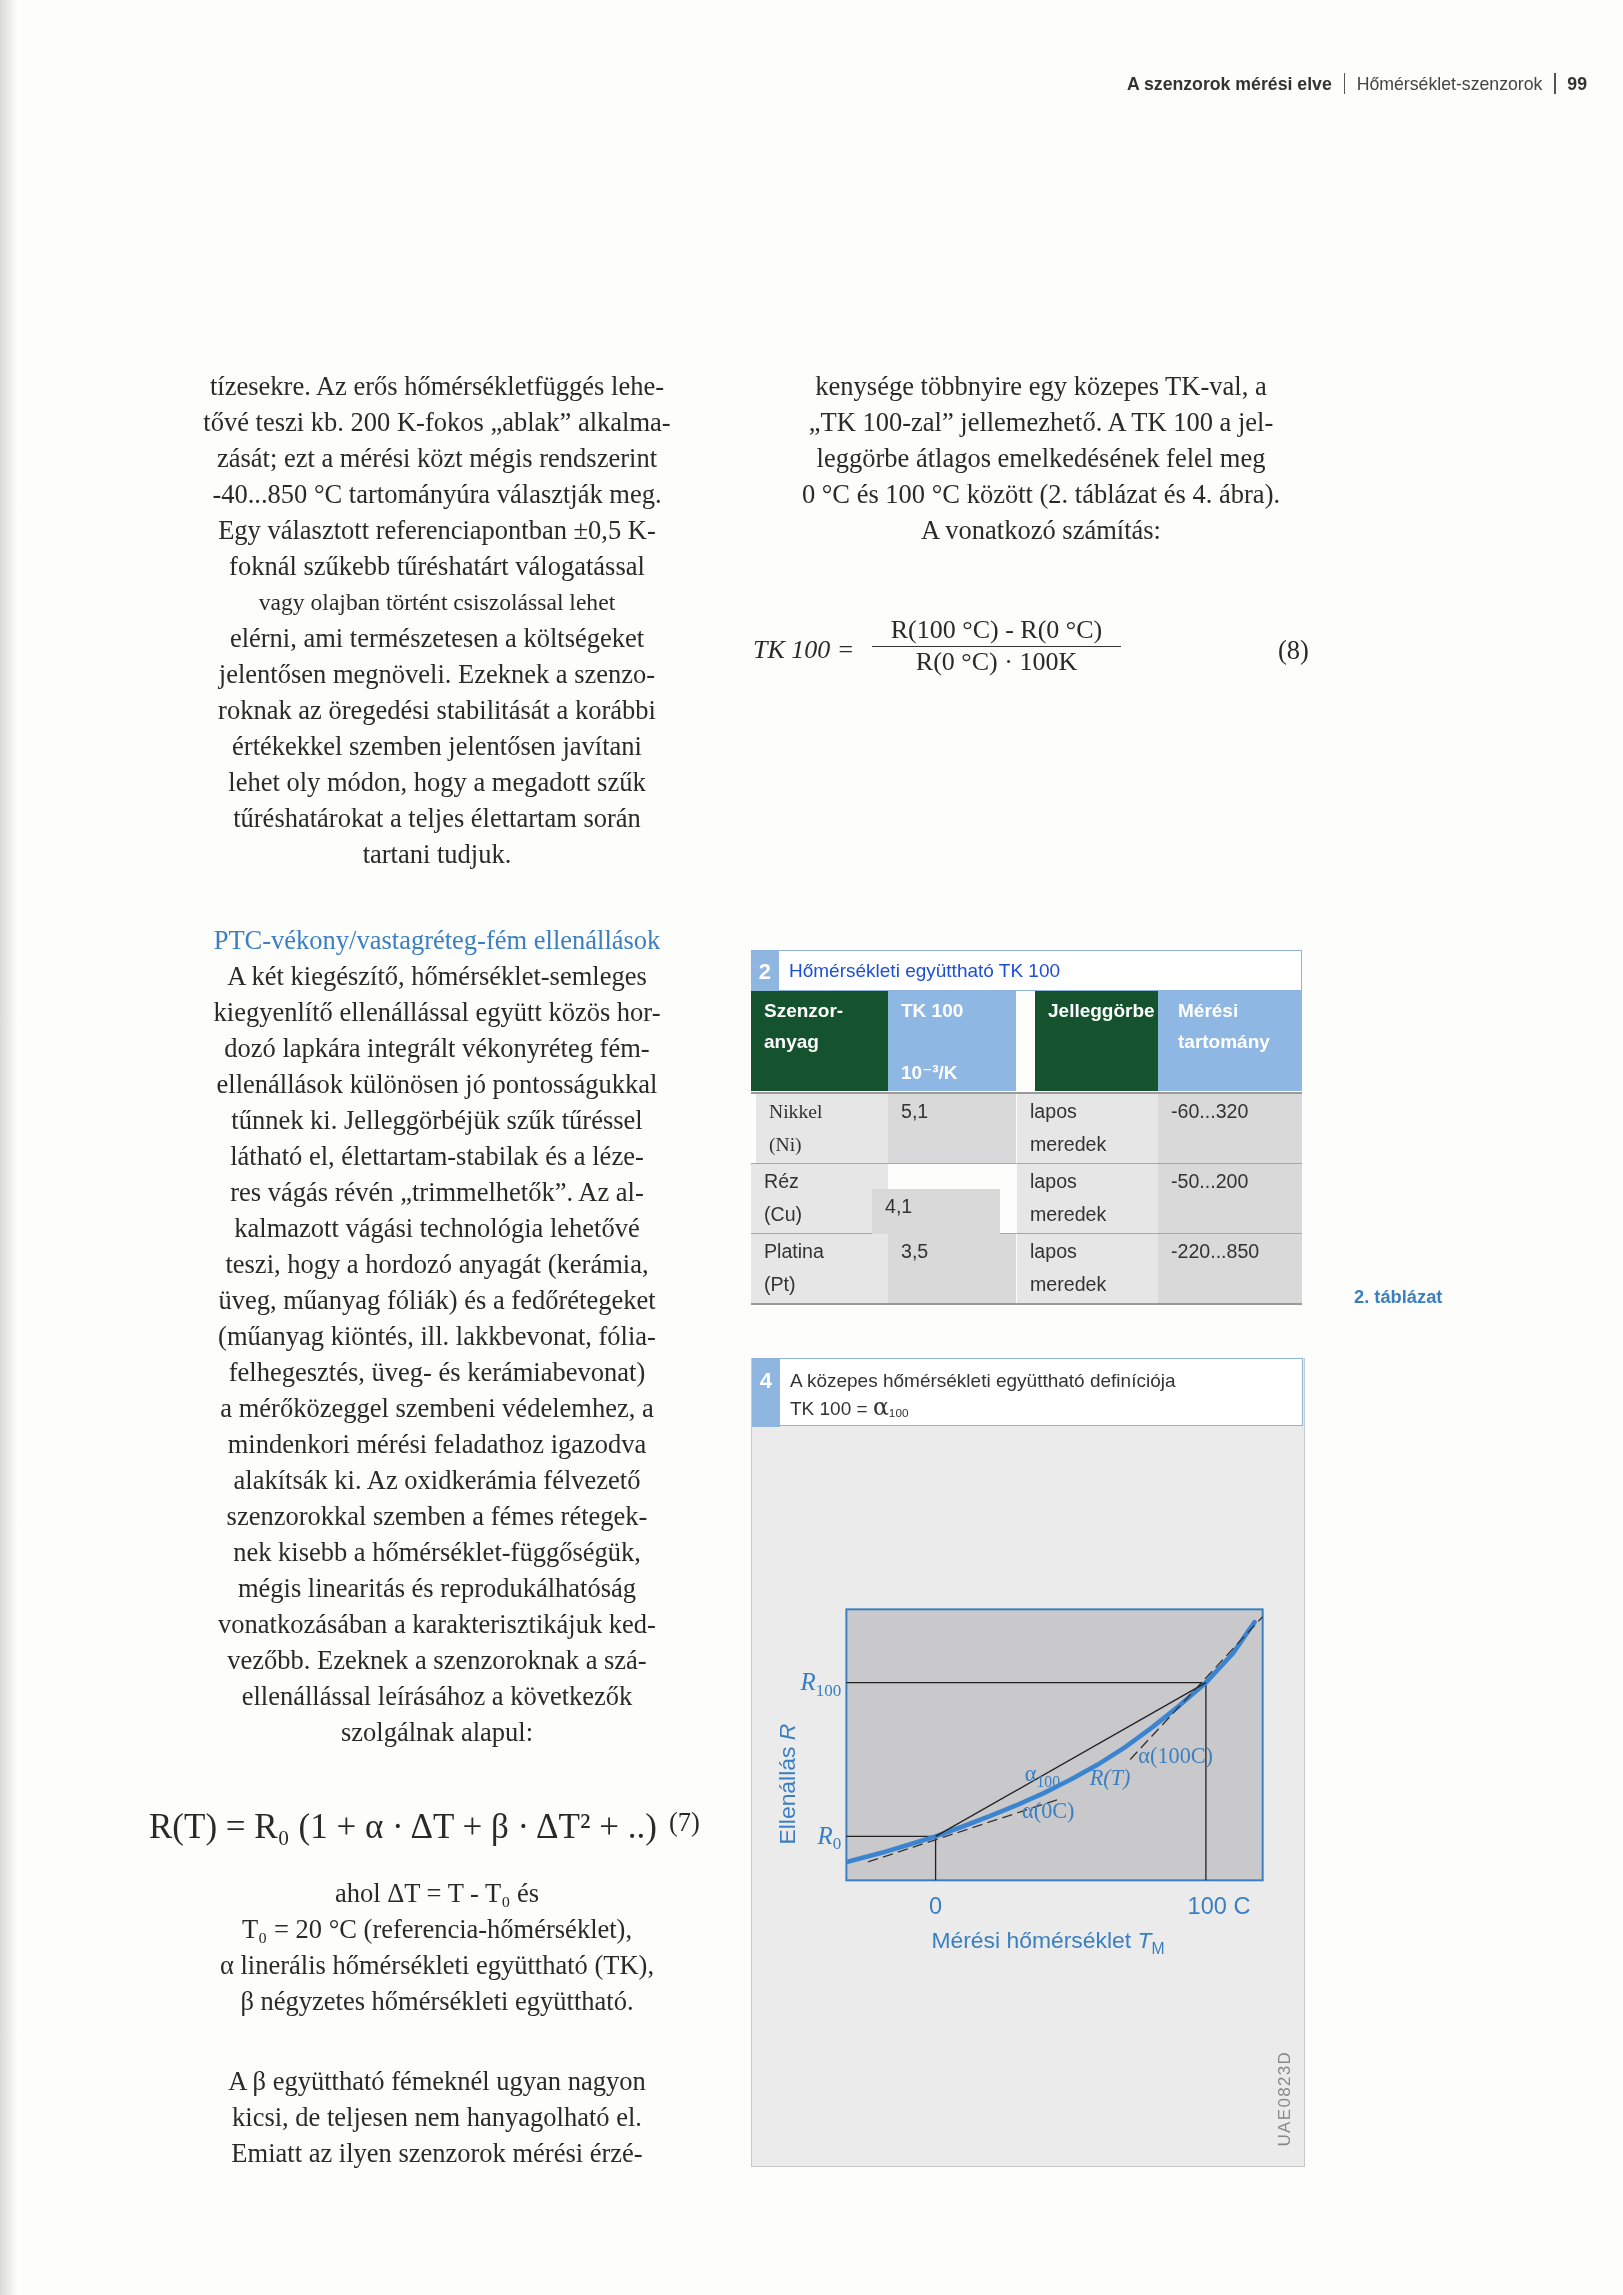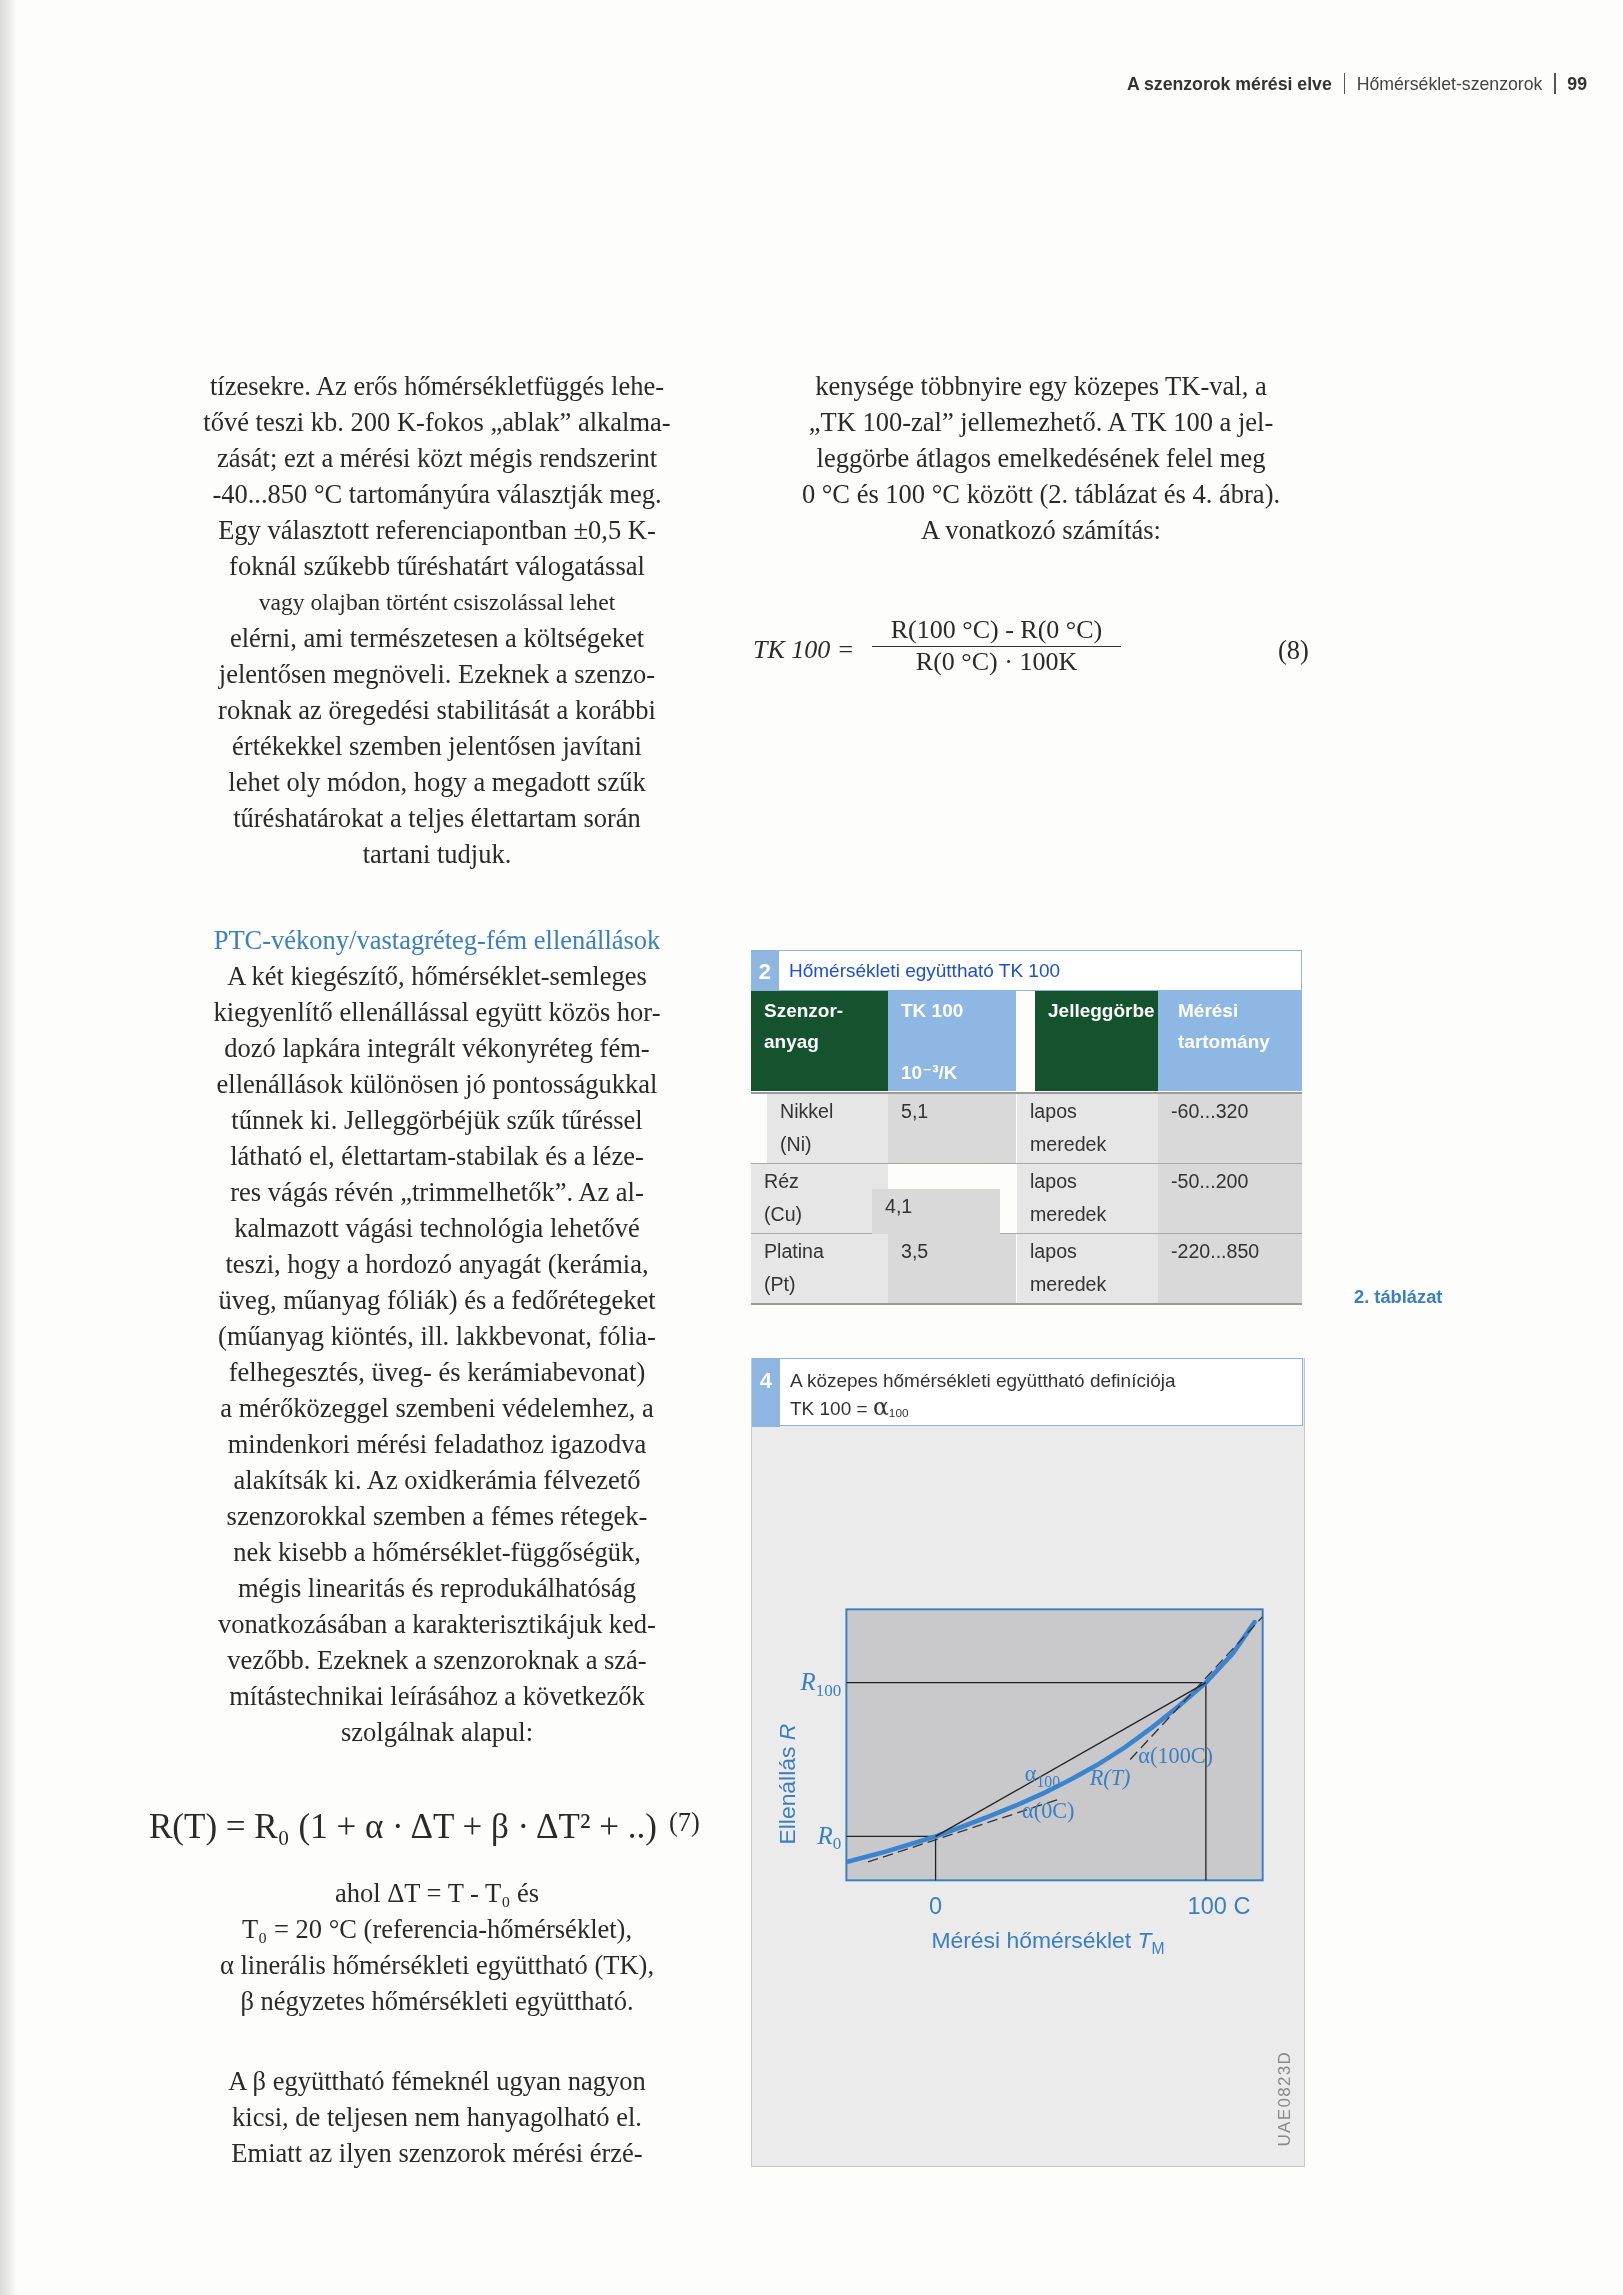--- a/index.html
+++ b/index.html
@@ -138,21 +138,21 @@
   <span class="ln">(műanyag kiöntés, ill. lakkbevonat, fólia-</span>
   <span class="ln">felhegesztés, üveg- és kerámiabevonat)</span>
   <span class="ln">a mérőközeggel szembeni védelemhez, a</span>
   <span class="ln">mindenkori mérési feladathoz igazodva</span>
   <span class="ln">alakítsák ki. Az oxidkerámia félvezető</span>
   <span class="ln">szenzorokkal szemben a fémes rétegek-</span>
   <span class="ln">nek kisebb a hőmérséklet-függőségük,</span>
   <span class="ln">mégis linearitás és reprodukálhatóság</span>
   <span class="ln">vonatkozásában a karakterisztikájuk ked-</span>
   <span class="ln">vezőbb. Ezeknek a szenzoroknak a szá-</span>
-  <span class="ln">mítástechnikai leírásához a következők</span>
+  <span class="ln">ellenállással leírásához a következők</span>
   <span class="ln">szolgálnak alapul:</span>
 </div>
 
 <div class="formula-row" style="left:149px; top:1807px;">R(T) = R₀ (1 + α · ΔT + β · ΔT² + ..)</div>
 <div class="eqno" style="left:669px; top:1807px;">(7)</div>
 
 <div class="col col-left" style="top:1875px;">
   <span class="ln">ahol ΔT = T - T₀ és</span>
   <span class="ln">T₀ = 20 °C (referencia-hőmérséklet),</span>
   <span class="ln">α linerális hőmérsékleti együttható (TK),</span>
@@ -199,21 +199,21 @@
     <div class="th dark" style="left:266px; width:141px;margin-left:18px;">
       <div>Jelleggörbe</div>
     </div>
     <div class="th light" style="left:407px; width:144px;padding-left:20px;">
       <div>Mérési</div>
       <div>tartomány</div>
     </div>
   </div>
   <div class="tbl-body">
     <div class="tr" style="top:0;">
-      <div class="td g1" style="left:16px; width:137px;"><span>Nikkel</span><span class="l2">(Ni)</span></div>
+      <div class="td g1" style="left:5px; width:137px;font-family:Liberation Serif, serif;"><span>Nikkel</span><span class="l2">(Ni)</span></div>
       <div class="td g2" style="left:137px; width:128px;">5,1</div>
       <div class="td g1" style="left:266px; width:141px;"><span>lapos</span><span class="l2">meredek</span></div>
       <div class="td g2" style="left:407px; width:144px;">-60...320</div>
     </div>
     <div class="tr" style="top:70px;">
       <div class="td g1" style="left:0; width:137px;"><span>Réz</span><span class="l2">(Cu)</span></div>
       <div class="td g2" style="left:121px; width:128px;margin-top:25px;">4,1</div>
       <div class="td g1" style="left:266px; width:141px;"><span>lapos</span><span class="l2">meredek</span></div>
       <div class="td g2" style="left:407px; width:144px;">-50...200</div>
     </div>

